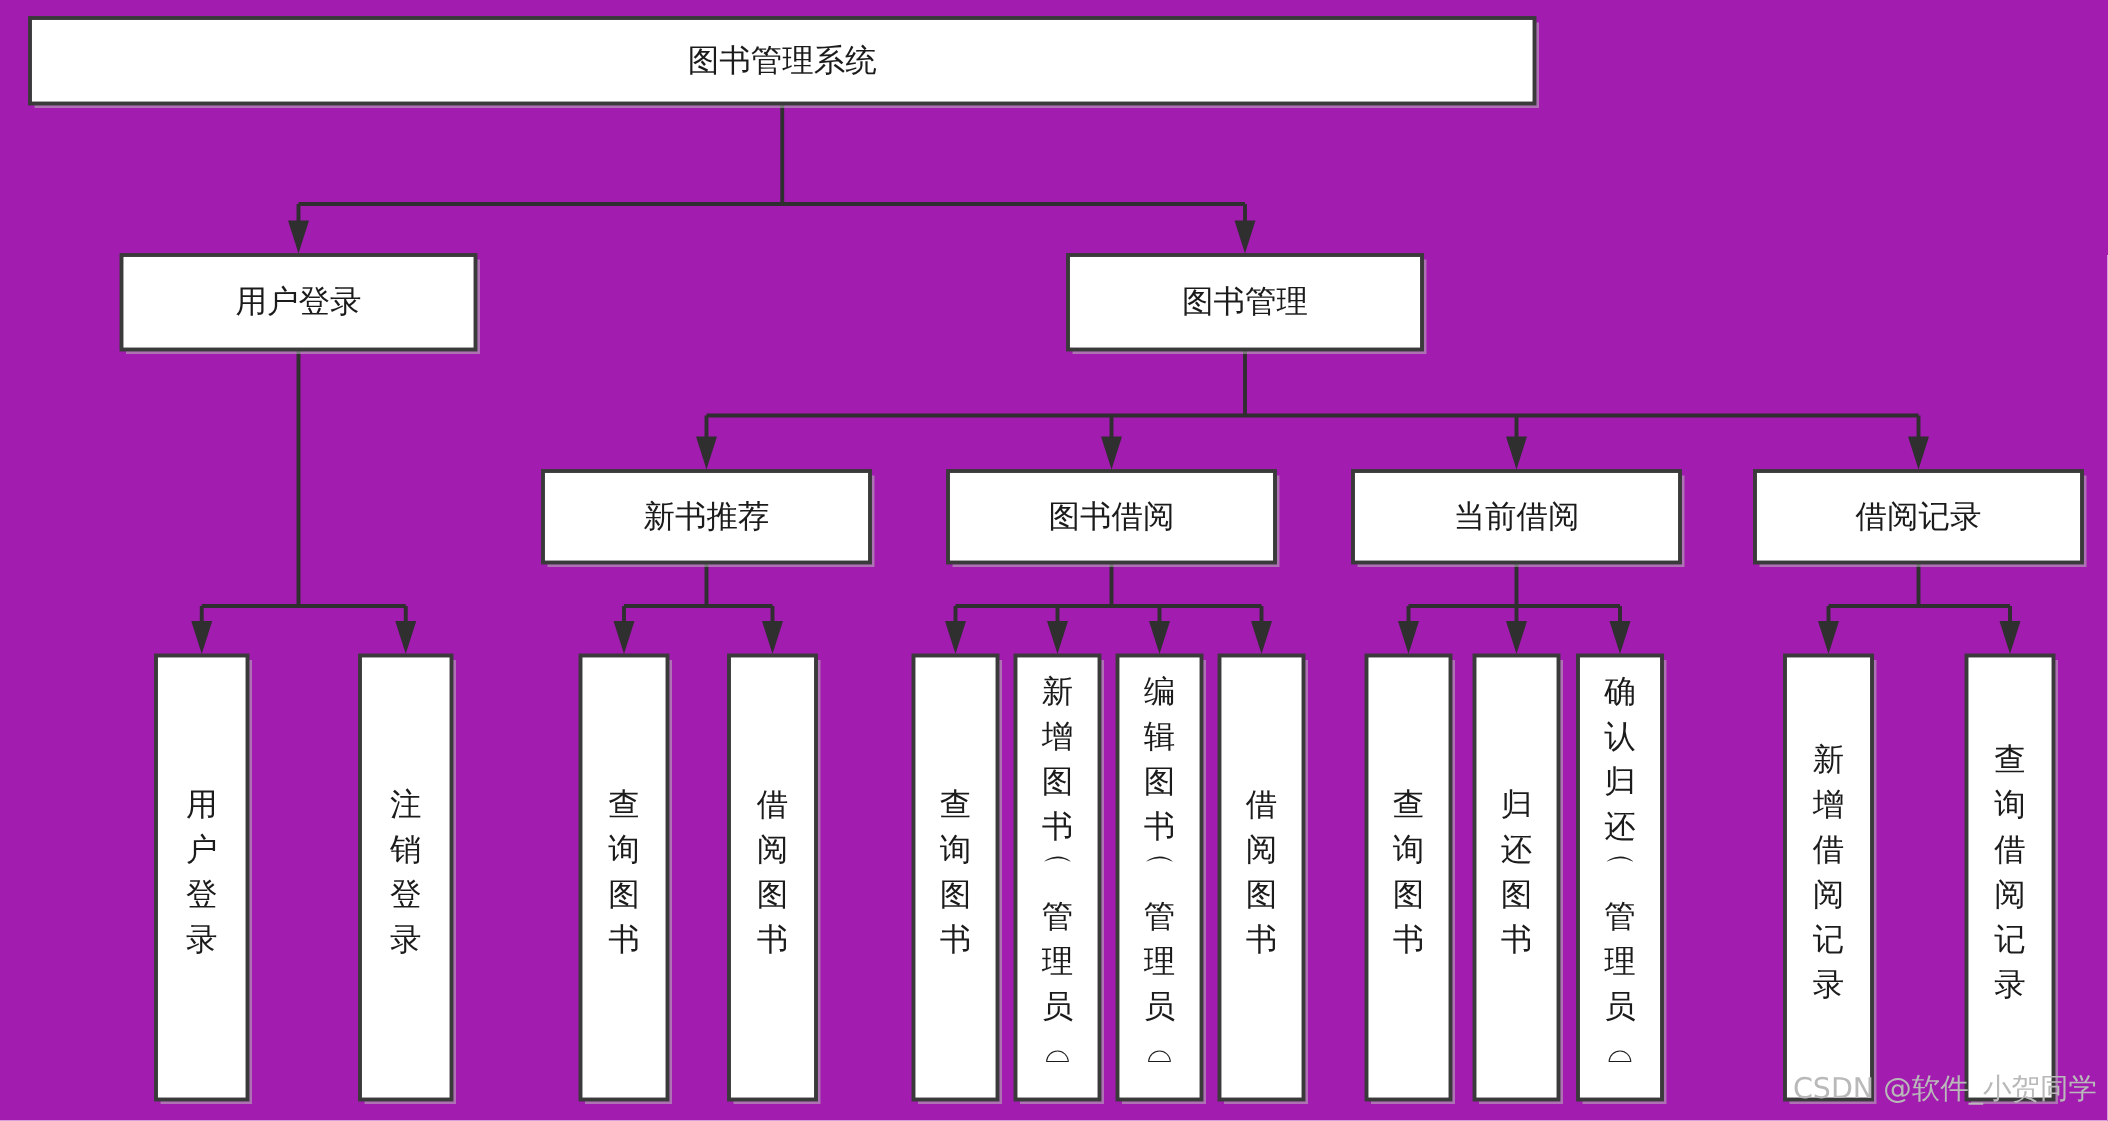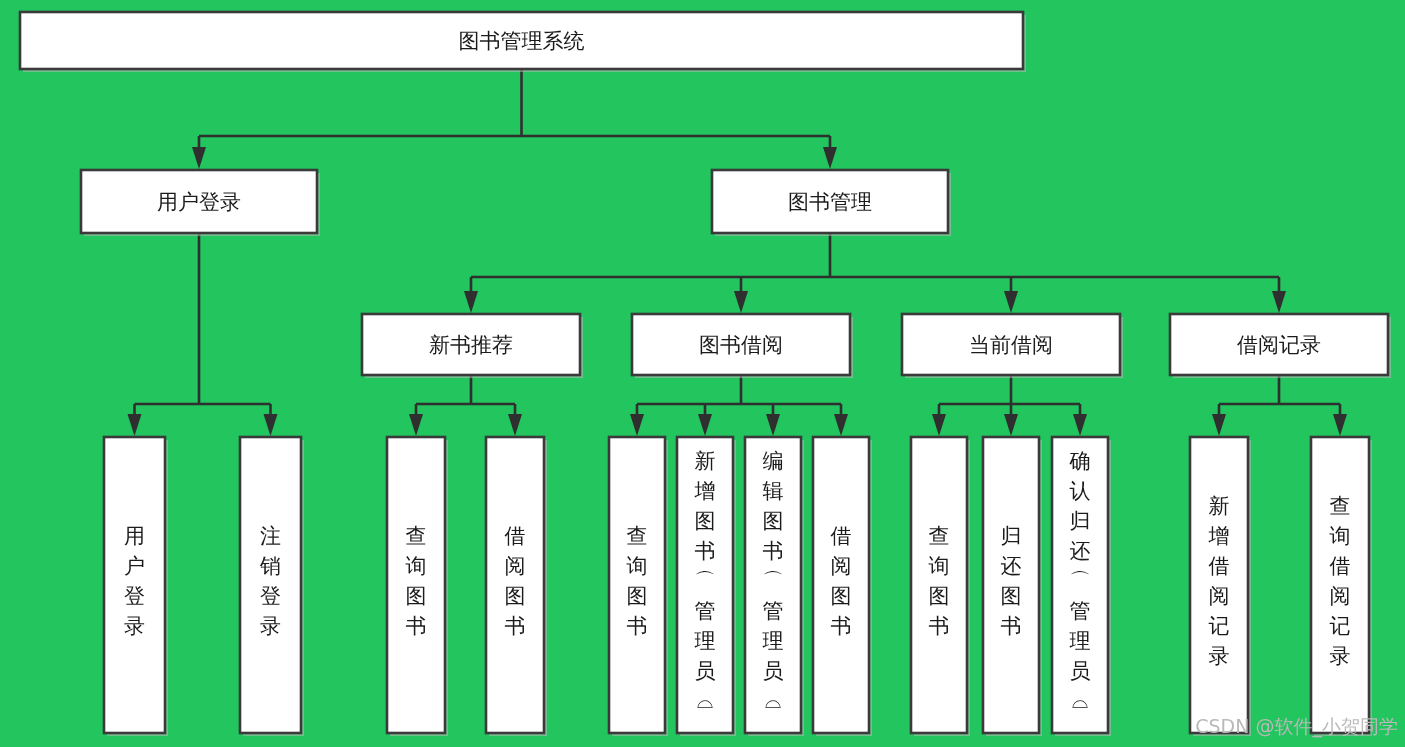--- a/index.html
+++ b/index.html
@@ -8,21 +8,21 @@
     padding: 0;
     background: #ffffff;
   }
   body {
     font-family: "DejaVu Sans", "Liberation Sans", sans-serif;
   }
   #diagram-root {
     position: relative;
     width: 1405px;
     height: 747px;
-    background: #22c55e;
+    background: #a21caf;
     overflow: hidden;
   }
   svg#flow-svg {
     position: absolute;
     left: 0;
     top: 0;
     width: 1405px;
     height: 747px;
     display: block;
   }

